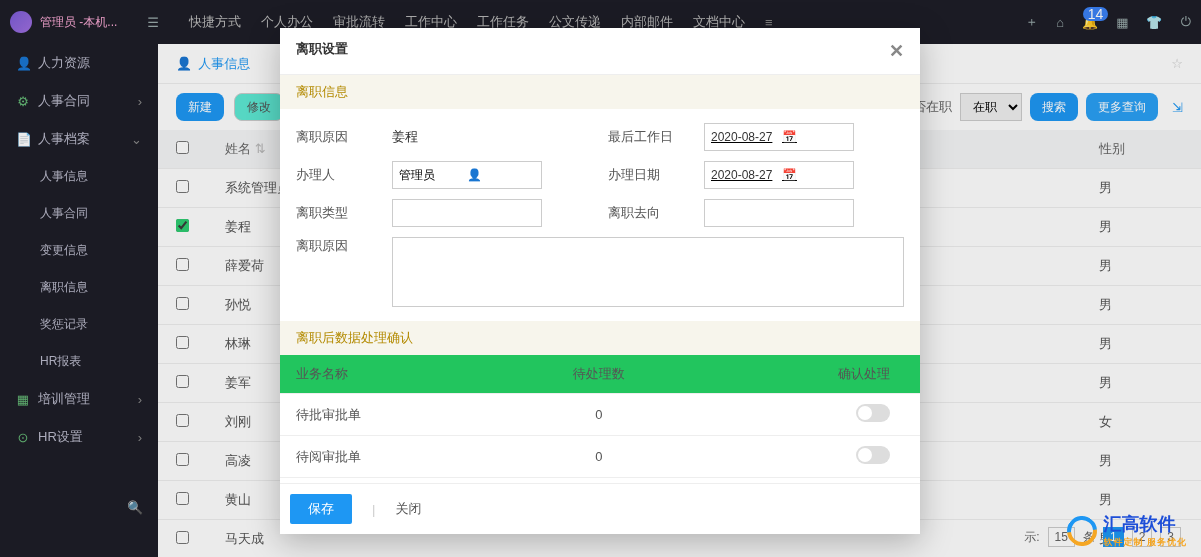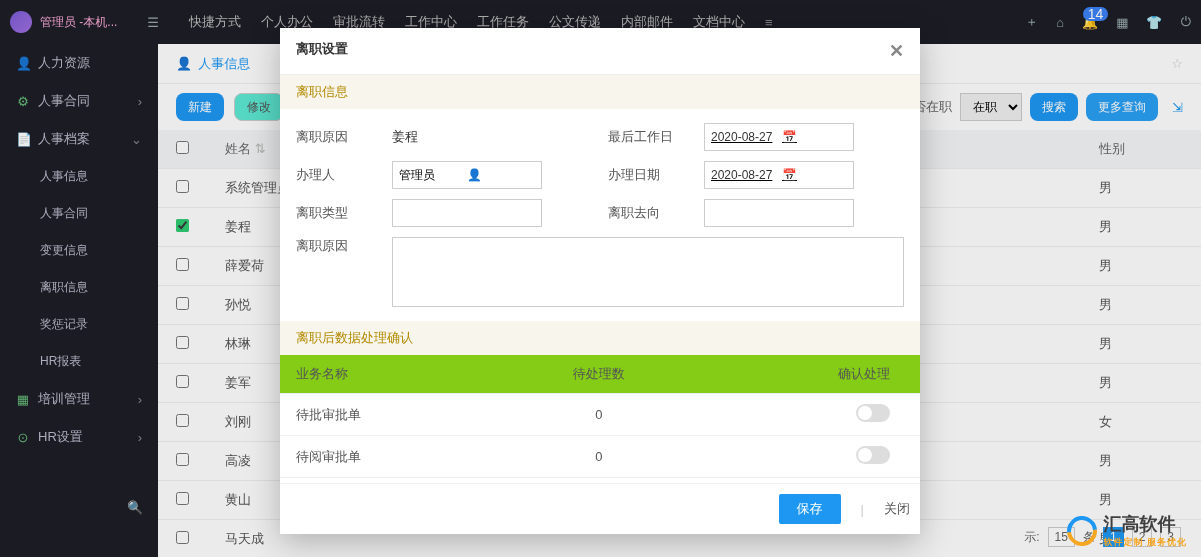--- a/index.html
+++ b/index.html
@@ -58,34 +58,34 @@
 .date-box { display: flex; align-items: center; border: 1px solid #ccc; height: 28px; padding: 0 6px; gap: 6px; width: 150px; text-decoration: underline;}
 .date-box span { flex: 1; font-size: 12px; color: #333; }
 .date-box .cal { color: #1e97f3; cursor: pointer; }
 .person-box { display:flex; align-items:center; border:1px solid #ccc; height:28px; padding:0 6px; width:150px;}
 .person-box span { flex:1; font-size:12px; }
 .person-box .pick { color:#888; cursor:pointer;}
 .reason-row { grid-column: 1 / span 4; display: grid; grid-template-columns: 80px 1fr; gap: 16px; }
 .reason-row textarea { height: 70px; border: 1px solid #ccc; resize: none; padding: 6px; font-size: 12px; }
 .biz-table { width: 100%; border-collapse: collapse; font-size: 13px; }
 .biz-table th, .biz-table td { padding: 10px 16px; border-bottom: 1px solid #eee; text-align: left; color: #555; }
-.biz-table th { background: #84cc16; font-weight: normal; }
+.biz-table th { background: #22c55e; font-weight: normal; }
 .biz-table .num { text-align: center; }
 .biz-table .tog { text-align: right; padding-right: 30px;}
 .toggle { display: inline-block; width: 34px; height: 18px; background: #ddd; border-radius: 9px; position: relative; cursor: pointer; }
 .toggle::after { content: ""; position: absolute; left: 2px; top: 2px; width: 14px; height: 14px; background: #fff; border-radius: 50%; }
-.modal-footer { border-top: 1px solid #eee; padding: 10px; display: flex; justify-content: flex-end; gap: 20px; align-items: center;}
+.modal-footer { border-top: 1px solid #eee; padding: 10px; display: flex; justify-content: flex-start; gap: 20px; align-items: center;}
 .modal-footer .save { background: #1e97f3; color: #fff; border: none; padding: 6px 18px; cursor: pointer; font-size: 13px; border-radius: 2px;}
 .modal-footer .divider { color: #ccc; }
 .modal-footer .cancel { color: #555; cursor: pointer; font-size: 13px; }
 
 
 .watermark { position:absolute; right:14px; bottom:8px; display:flex; align-items:center; gap:6px; font-weight:bold; }
 .watermark .ring { width:30px; height:30px; border:4px solid #1e97f3; border-right-color:#f5a623; border-bottom-color:#f5a623; border-radius:50%; transform:rotate(40deg);}
-.watermark .txt1 { color:#404040; font-size:18px;}
+.watermark .txt1 { color:#1d4ed8; font-size:18px;}
 .watermark .sub { font-size:9px; color:#f5a623; display:block; letter-spacing:1px;}
 </style>
 </head>
 <body>
 
 <div class="topbar">
   <div class="avatar"></div>
   <div class="user">管理员 -本机...</div>
   <span style="margin-left:30px;color:#9aa;cursor:pointer">☰</span>
   <div class="nav">

